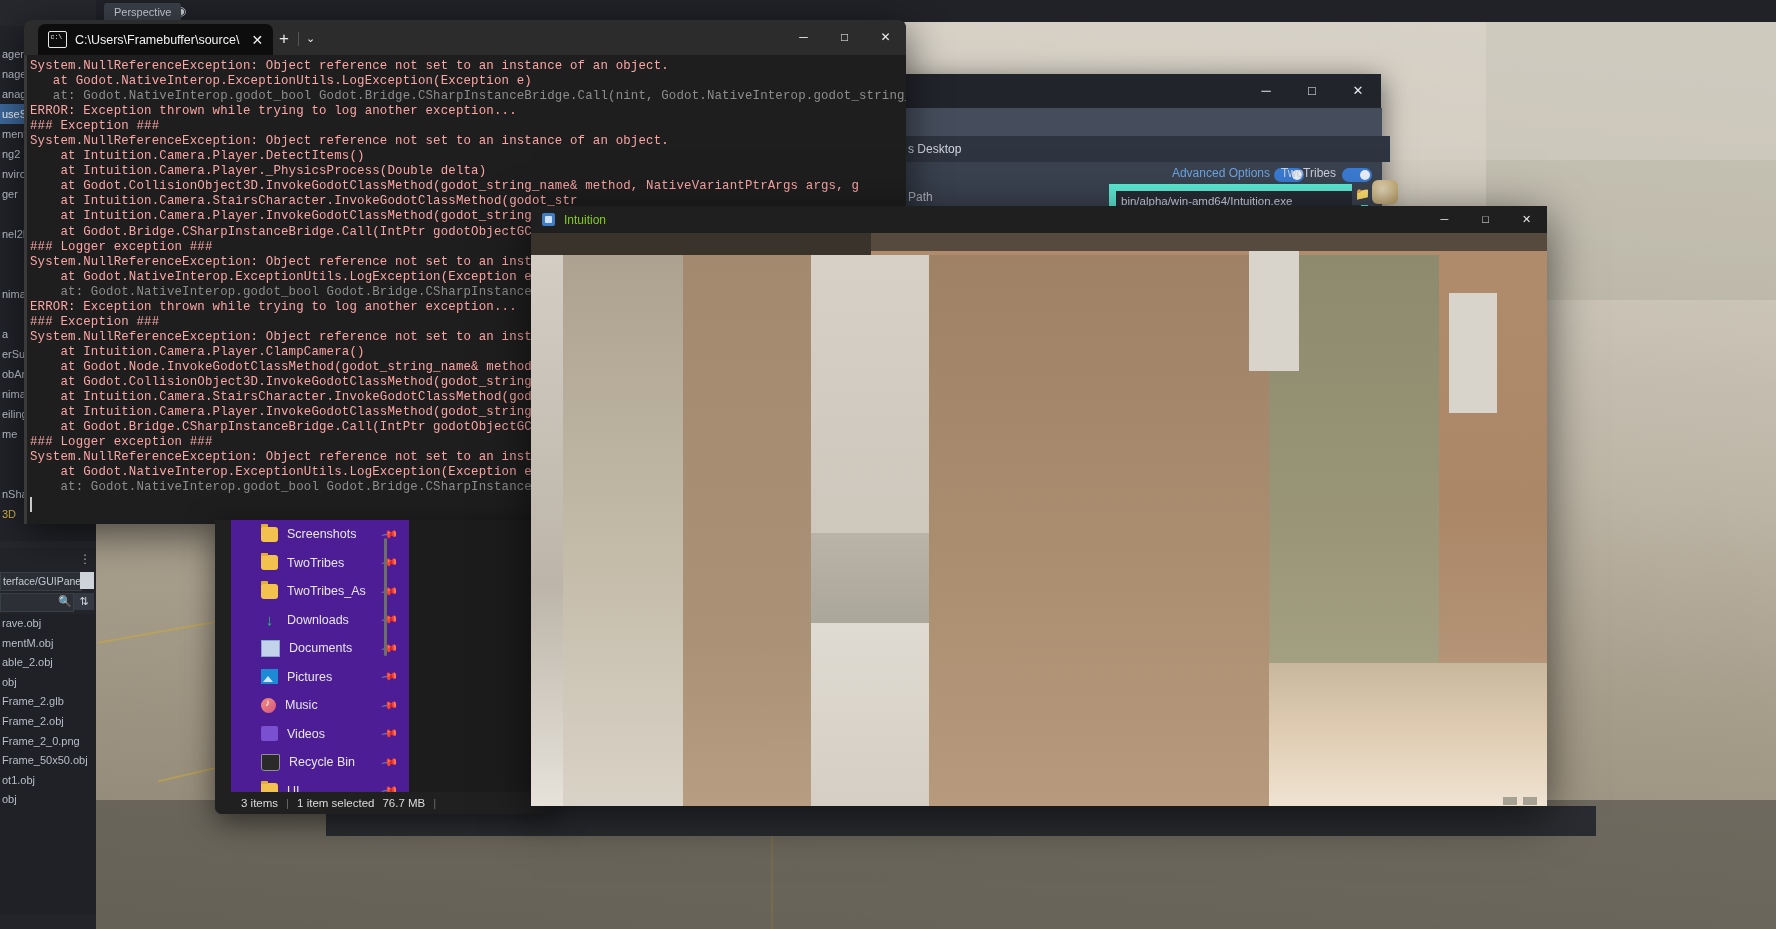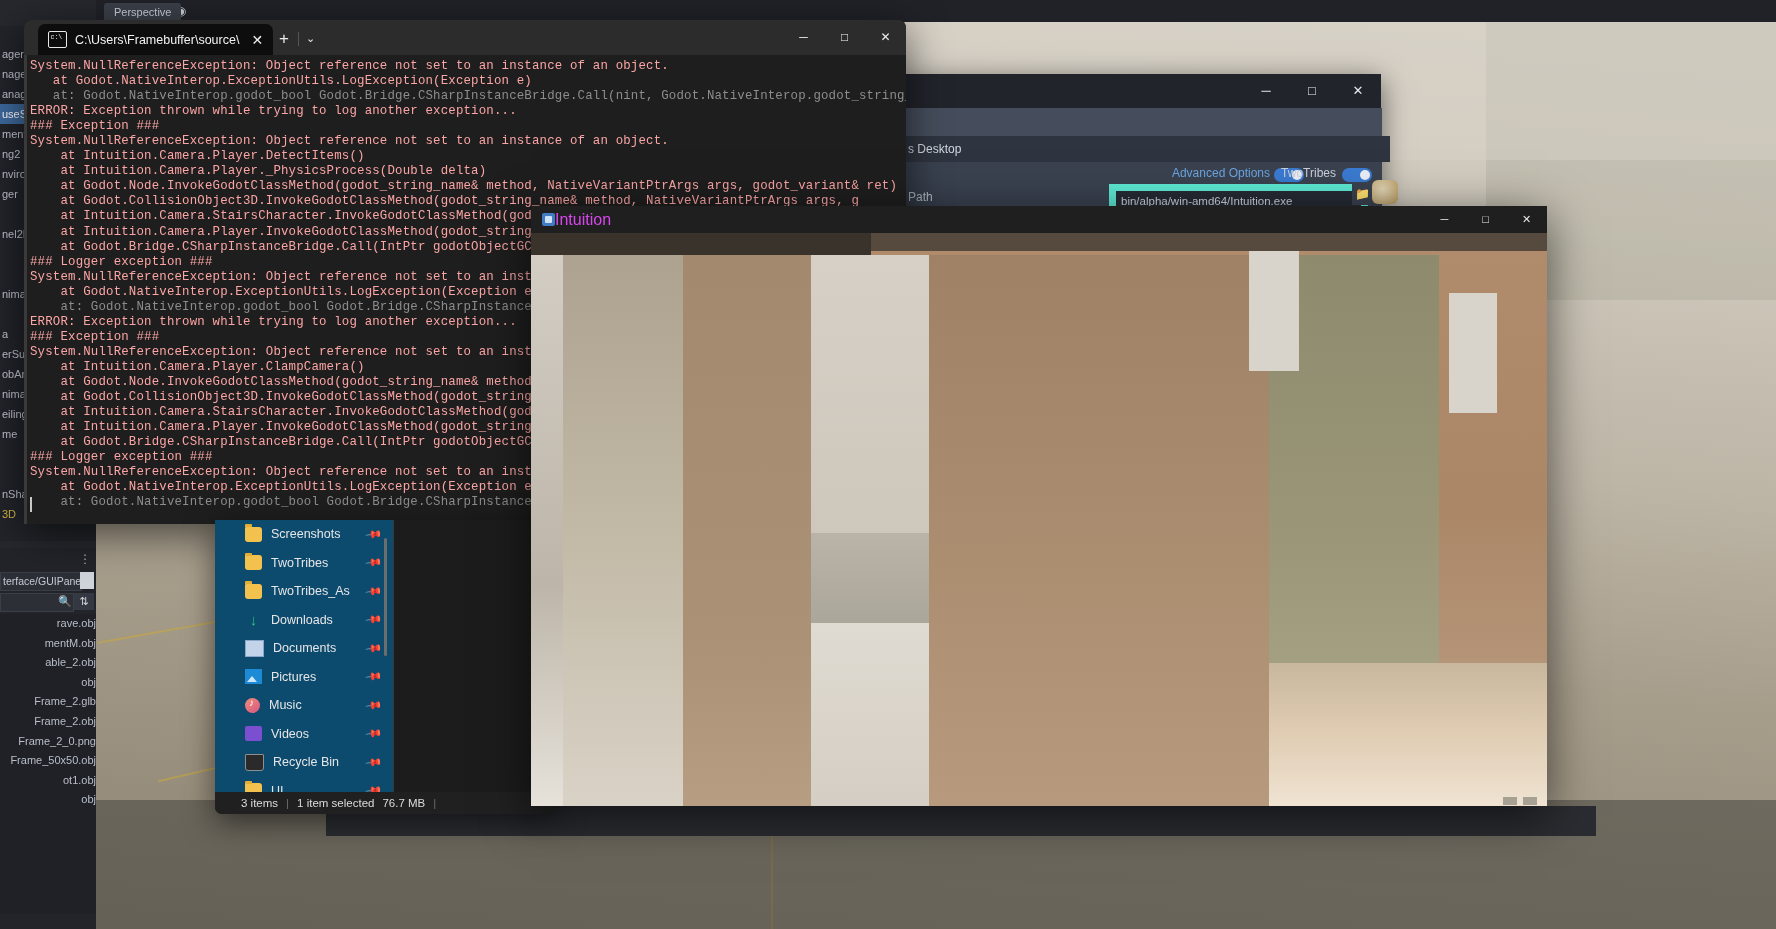--- a/index.html
+++ b/index.html
@@ -40,21 +40,21 @@
   #fs-kebab{right:4px;top:4px;color:#aeb4be;font-size:12px;letter-spacing:1px;}
   #fs-path{
     left:0;top:24px;width:78px;height:17px;background:#2c2f36;border:1px solid #3a3e47;
     color:#c5cad4;font-size:10.5px;line-height:17px;padding-left:2px;white-space:nowrap;overflow:hidden;
   }
   #fs-pathbtn{left:80px;top:24px;width:14px;height:17px;background:#cfd3da;}
   #fs-search{left:0;top:45px;width:72px;height:17px;background:#2c2f36;border:1px solid #3a3e47;}
   #fs-searchic{left:58px;top:47px;color:#cfd3da;font-size:11px;}
   #fs-sort{left:74px;top:45px;width:20px;height:17px;background:#343842;color:#cfd3da;font-size:11px;text-align:center;line-height:17px;}
   #fs-list{left:0;top:66px;width:96px;height:300px;background:#1f2127;overflow:hidden;}
-  .fs-row{height:19.6px;line-height:19.6px;color:#b9bec8;font-size:11px;padding-left:2px;white-space:nowrap;overflow:hidden;text-align:right;}
+  .fs-row{height:19.6px;line-height:19.6px;color:#b9bec8;font-size:11px;padding-left:2px;white-space:nowrap;overflow:hidden;}
 
   
   #export-dialog{left:899px;top:74px;width:482px;height:140px;background:#3a4250;
     box-shadow:0 6px 26px rgba(0,0,0,.55);}
   #export-titlebar{left:0;top:0;width:482px;height:34px;background:#21242b;}
   .win-btn{width:46px;height:34px;line-height:34px;text-align:center;color:#e6e8ec;font-size:13px;}
   #export-body{left:1px;top:34px;width:482px;height:106px;background:#3a4250;}
   #export-preset-row{left:0;top:0;width:482px;height:28px;background:#454d5c;}
   #export-platform-row{left:0;top:28px;width:482px;height:26px;background:#2f3540;
     color:#d4d9e3;font-size:12px;line-height:26px;padding-left:8px;white-space:nowrap;overflow:hidden;}
@@ -90,21 +90,21 @@
     font-size:12.4px;line-height:15.05px;white-space:pre;
     color:#fca5a5;letter-spacing:0.17px;
   }
   .tl.gray{color:#8d8d8d;}
   #term-cursor{position:absolute;left:30px;top:497px;width:2px;height:15px;background:#c9c9c9;}
   #term-leftbar{left:24px;top:55px;width:3px;height:469px;background:#3a3a3a;}
 
   
   #explorer{left:215px;top:520px;width:340px;height:294px;background:#202020;
     box-shadow:0 8px 30px rgba(0,0,0,.55);overflow:hidden;border-radius:0 0 7px 7px;}
-  #exp-nav{left:0;top:0;width:178px;height:272px;background:#0c4a6e;}
+  #exp-nav{left:16px;top:0;width:178px;height:272px;background:#4c1d95;}
   .exp-row{height:28.5px;display:flex;align-items:center;padding-left:30px;gap:9px;}
   .exp-ic{width:17px;height:15px;flex:none;position:relative;}
   .exp-label{color:#e6e6e6;font-size:12.5px;white-space:nowrap;overflow:hidden;max-width:88px;}
   .exp-pin{margin-left:auto;margin-right:12px;color:#9a9a9a;font-size:11px;
     transform:rotate(38deg);flex:none;}
   .ic-folder{background:#f3c14e;border-radius:1px 3px 3px 3px;}
   .ic-folder::before{content:"";position:absolute;left:0;top:-2.5px;width:7px;height:3px;
     background:#e4ae35;border-radius:1px 1px 0 0;}
   .ic-dl{color:#29c07e;font-size:15px;line-height:15px;text-align:center;font-weight:bold;}
   .ic-doc{background:#c3d4ea;border:1px solid #8aa6c8;}
@@ -123,21 +123,21 @@
   .st-txt{color:#dcdcdc;font-size:11.5px;white-space:nowrap;}
   .st-sep{color:#6a6a6a;font-size:11.5px;}
 
   
   #game-window{left:531px;top:206px;width:1016px;height:600px;background:#202020;
     box-shadow:0 10px 44px rgba(0,0,0,.6);overflow:hidden;}
   #game-titlebar{left:0;top:0;width:1016px;height:27px;background:#1f1f1f;display:flex;align-items:center;}
   #game-icon{width:13px;height:13px;margin-left:11px;background:#3f7cc4;border-radius:2px;position:relative;flex:none;}
   #game-icon::after{content:"";position:absolute;left:3px;top:3px;width:7px;height:7px;
     background:#cfe2f7;border-radius:1px;}
-  #game-title{color:#d946ef;font-size:16px;}
+  #game-title{color:#84cc16;font-size:12px;margin-left:9px;}
   .gwin-btn{width:41px;height:27px;line-height:27px;text-align:center;color:#e9e9e9;font-size:11px;}
   #game-canvas{left:0;top:27px;width:1016px;height:573px;overflow:hidden;
     background:linear-gradient(180deg,#b08c6c 0%,#ab8767 48%,#b49376 74%,#cfc1ae 88%,#e2dccd 100%);}
   .g-ceil{position:absolute;background:#3a332c;}
   .g-pillar{position:absolute;}
   .g-taskbar{left:0;bottom:0;width:1016px;height:14px;background:#cfc8bb;}
 </style>
 </head>
 <body>
 
@@ -246,21 +246,20 @@
   </div>
   <div class="abs" id="term-body">
     <div class="tl">System.NullReferenceException: Object reference not set to an instance of an object.</div>
     <div class="tl">   at Godot.NativeInterop.ExceptionUtils.LogException(Exception e)</div>
     <div class="tl gray">   at: Godot.NativeInterop.godot_bool Godot.Bridge.CSharpInstanceBridge.Call(nint, Godot.NativeInterop.godot_string_nam)</div>
     <div class="tl">ERROR: Exception thrown while trying to log another exception...</div>
     <div class="tl">### Exception ###</div>
     <div class="tl">System.NullReferenceException: Object reference not set to an instance of an object.</div>
     <div class="tl">    at Intuition.Camera.Player.DetectItems()</div>
     <div class="tl">    at Intuition.Camera.Player._PhysicsProcess(Double delta)</div>
-    <div class="tl">    at Godot.Node.InvokeGodotClassMethod(godot_string_name&amp; method, NativeVariantPtrArgs args, godot_variant&amp; ret)</div>
     <div class="tl">    at Godot.CollisionObject3D.InvokeGodotClassMethod(godot_string_name&amp; method, NativeVariantPtrArgs args, g</div>
     <div class="tl">    at Intuition.Camera.StairsCharacter.InvokeGodotClassMethod(godot_str</div>
     <div class="tl">    at Intuition.Camera.Player.InvokeGodotClassMethod(godot_string_name</div>
     <div class="tl">    at Godot.Bridge.CSharpInstanceBridge.Call(IntPtr godotObjectGCHandl</div>
     <div class="tl">### Logger exception ###</div>
     <div class="tl">System.NullReferenceException: Object reference not set to an instance</div>
     <div class="tl">    at Godot.NativeInterop.ExceptionUtils.LogException(Exception e)</div>
     <div class="tl gray">    at: Godot.NativeInterop.godot_bool Godot.Bridge.CSharpInstanceBridge</div>
     <div class="tl">ERROR: Exception thrown while trying to log another exception...</div>
     <div class="tl">### Exception ###</div>

